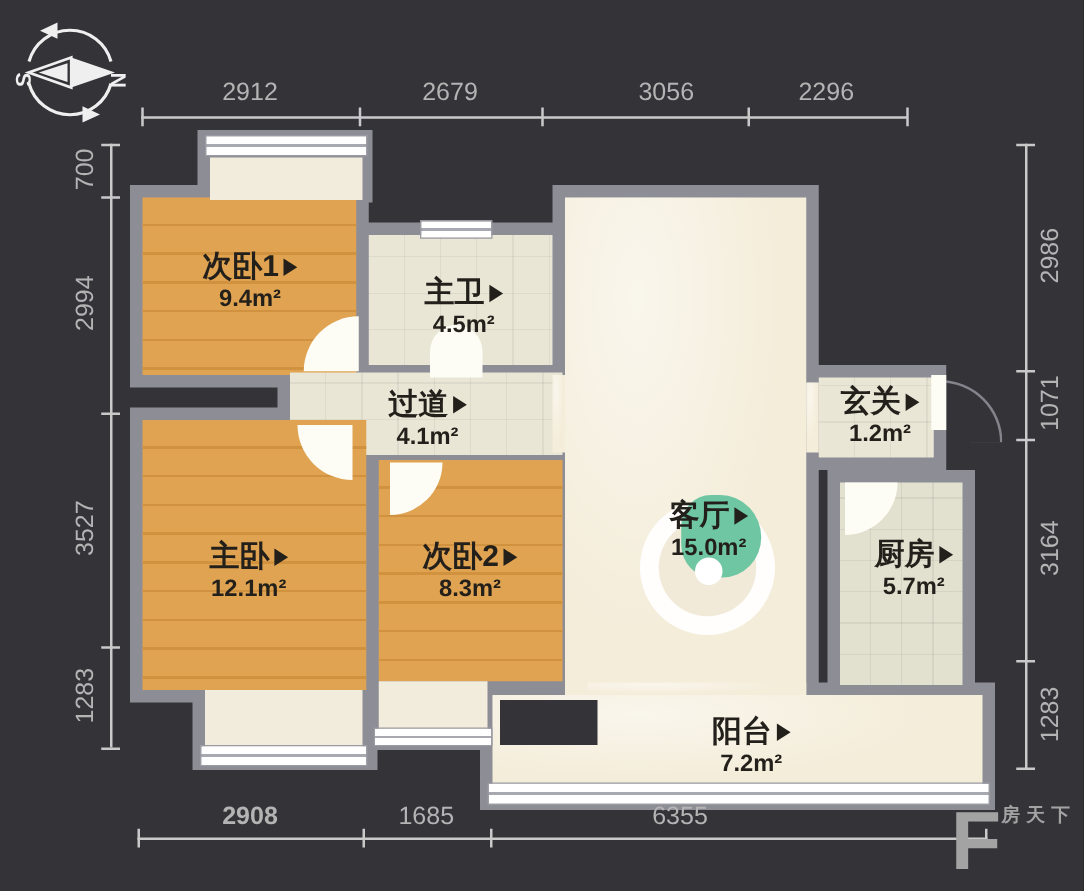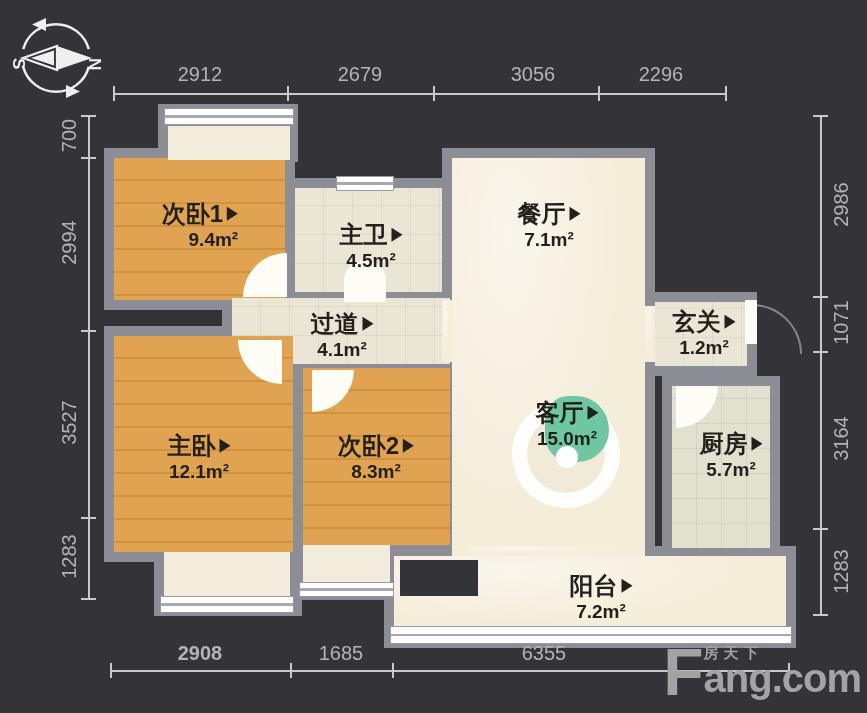--- a/index.html
+++ b/index.html
@@ -92,40 +92,33 @@
   <div class="door" style="left:312px;top:370px;width:42px;height:42px;border-radius:0 0 100% 0;"></div>
   <div class="door" style="left:676px;top:386px;width:42px;height:42px;border-radius:0 0 100% 0;"></div>
   <div style="position:absolute;left:752px;top:304px;width:50px;height:50px;border-radius:0 100% 0 0;border-top:2px solid #84848d;border-right:2px solid #84848d;box-sizing:border-box;"></div>
   <div class="door" style="left:745px;top:300px;width:12px;height:44px;"></div>
 
   <div class="decor" style="left:512px;top:400px;width:108px;height:108px;background:rgba(255,255,255,.92);"></div>
   <div class="decor" style="left:527px;top:415px;width:78px;height:78px;background:#f1ead8;"></div>
   <div style="position:absolute;left:545px;top:396px;width:64px;height:66px;background:var(--green);border-radius:42% 58% 55% 45%;"></div>
   <div class="decor" style="left:556px;top:446px;width:22px;height:22px;background:#fff;"></div>
 
-  <div class="room-label" style="left:200px;top:226px;text-align:right;">
+  <div class="room-label" style="left:200px;top:226px;">
     <div class="room-name">
         <span>次卧1</span>
         <span class="room-arrow"></span>
       </div>
     <div class="room-area">9.4m²</div>
   </div>
   <div class="room-label" style="left:371px;top:247px;">
     <div class="room-name">
         <span>主卫</span>
         <span class="room-arrow"></span>
       </div>
     <div class="room-area">4.5m²</div>
-  </div>
-  <div class="room-label" style="left:549px;top:226px;">
-    <div class="room-name">
-        <span>餐厅</span>
-        <span class="room-arrow"></span>
-      </div>
-    <div class="room-area">7.1m²</div>
   </div>
   <div class="room-label" style="left:342px;top:336px;">
     <div class="room-name">
         <span>过道</span>
         <span class="room-arrow"></span>
       </div>
     <div class="room-area">4.1m²</div>
   </div>
   <div class="room-label" style="left:704px;top:334px;">
     <div class="room-name">
@@ -221,17 +214,16 @@
     <path d="M47,34 L13,46 L47,58 Z" fill="none" stroke="#efefef" stroke-width="2.2"></path>
     <polygon points="44,38.5 21,46 44,53.5" fill="#efefef"></polygon>
     <text x="8" y="51" fill="#efefef" font-size="17" font-weight="bold" transform="rotate(90 8 46)">S</text>
     <text x="84" y="51" fill="#efefef" font-size="17" font-weight="bold" transform="rotate(90 84 46)">N</text>
   </svg>
 
   <div id="logo">
     <span class="f">F</span>
     <span class="col">
       <span class="cn">房天下</span>
-      <span class="en">ang.com</span>
     </span>
   </div>
 
 </div>
 
 </body></html>

